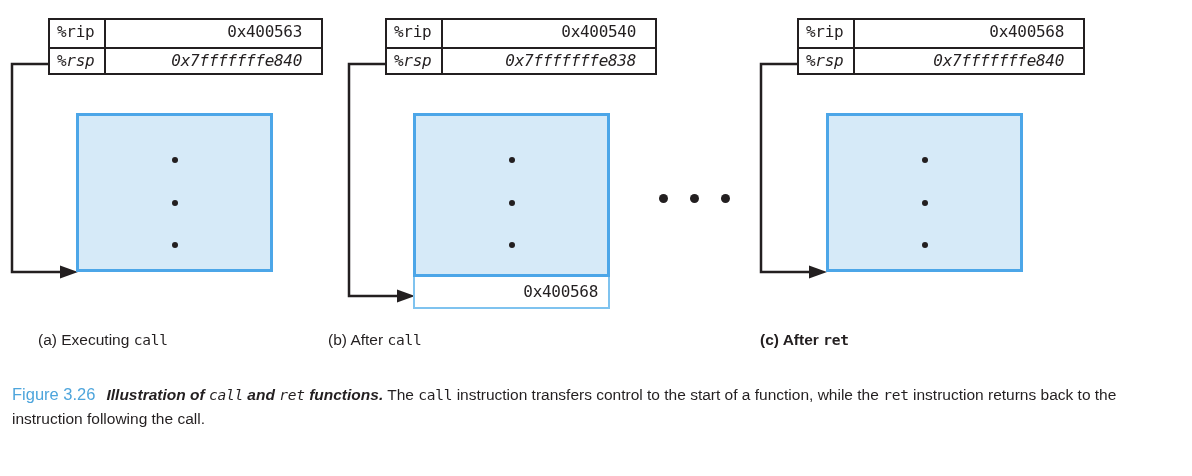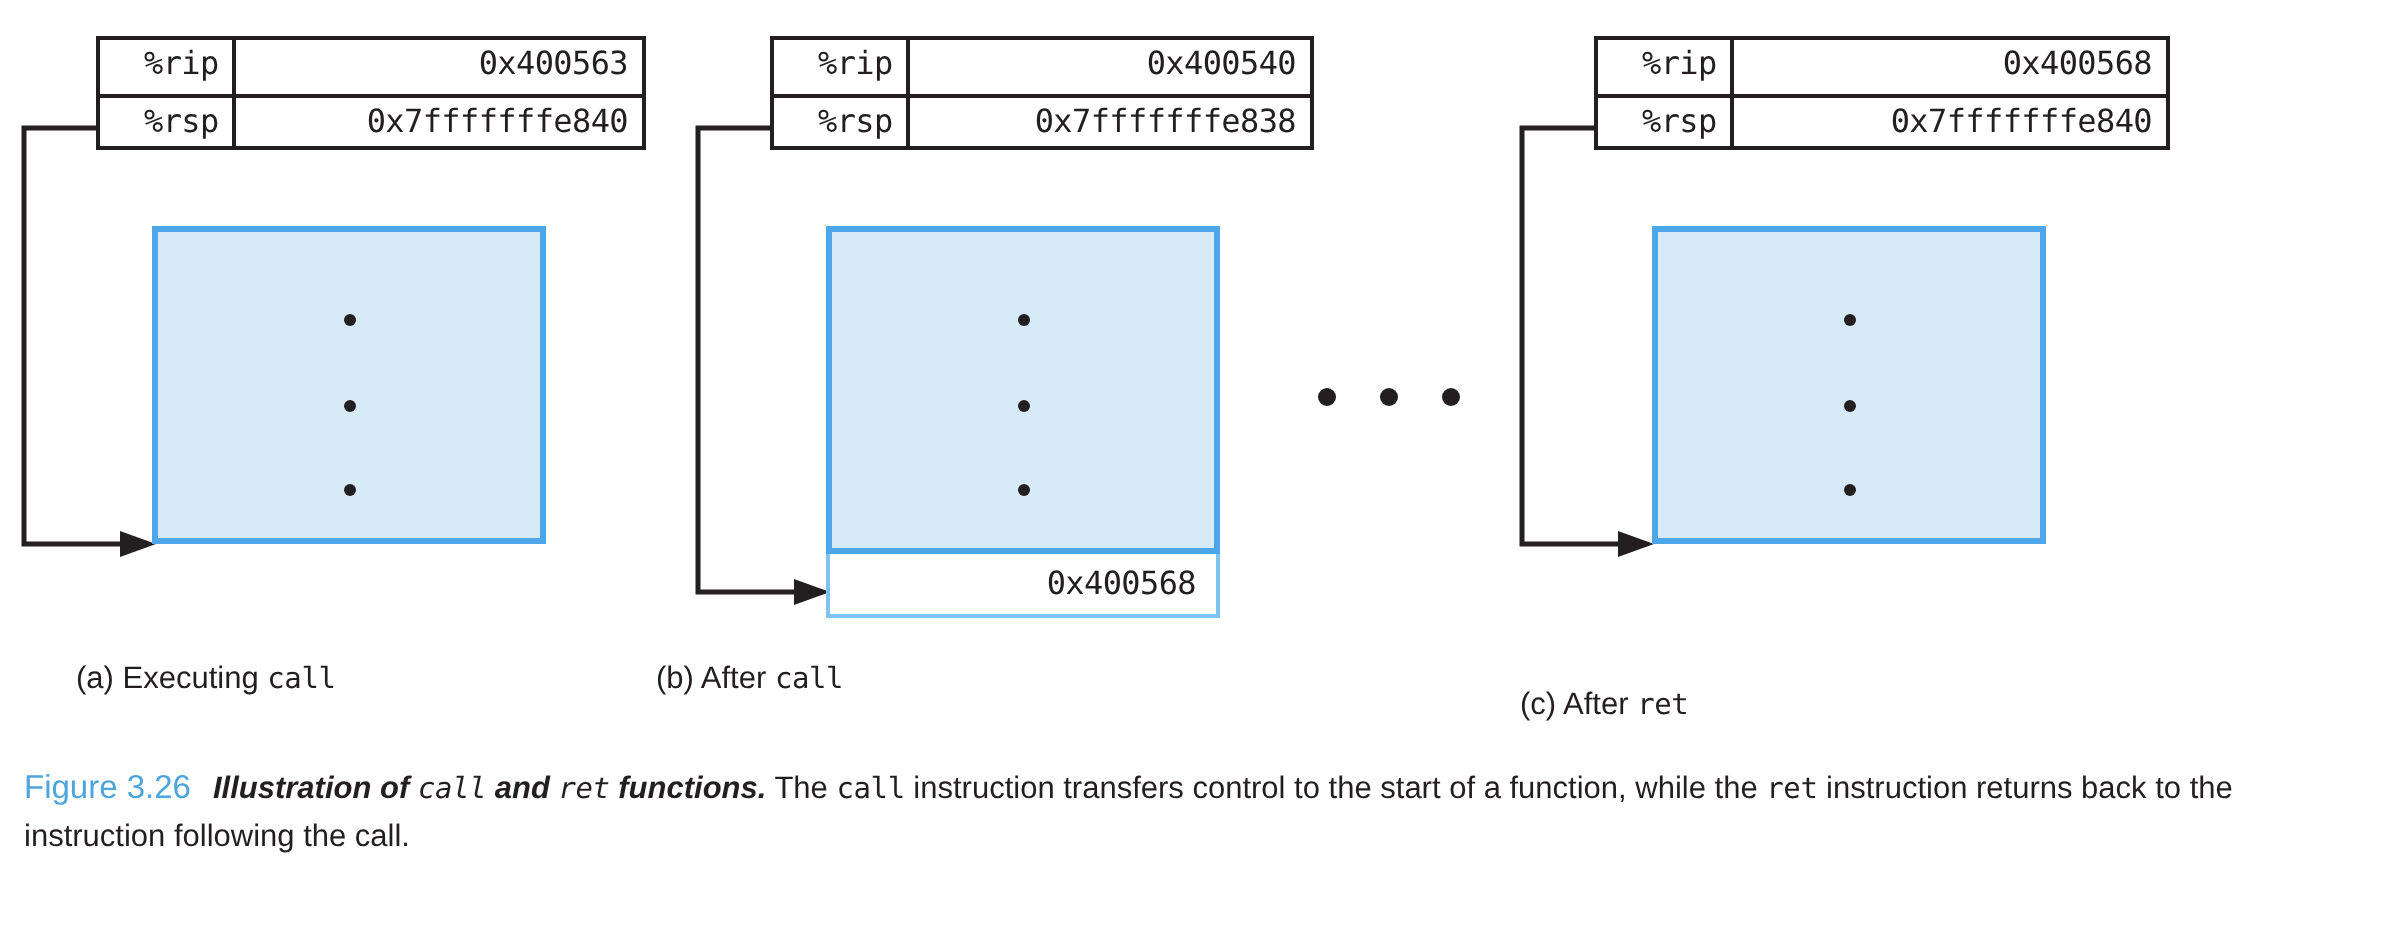--- a/index.html
+++ b/index.html
@@ -23,40 +23,41 @@
     background: #ffffff;
     box-sizing: border-box;
   }
   .reg-row {
     display: flex;
     height: 27px;
     box-sizing: border-box;
   }
   .reg-row + .reg-row {
     border-top: 2.5px solid #231f20;
+    font-style: italic;
   }
   .reg-name {
-    width: 68px;
+    width: 56px;
     box-sizing: border-box;
     border-right: 2.5px solid #231f20;
     font-family: "DejaVu Sans Mono", monospace;
     font-size: 16px;
     line-height: 24px;
-    padding-left: 22px;
+    padding-left: 7px;
     letter-spacing: -0.3px;
     white-space: nowrap;
   }
   .reg-val {
     flex: 1;
     box-sizing: border-box;
     font-family: "DejaVu Sans Mono", monospace;
     font-size: 16px;
     line-height: 24px;
     text-align: right;
-    padding-right: 7px;
+    padding-right: 19px;
     letter-spacing: -0.3px;
     white-space: nowrap;
   }
 
   
   .stack-box {
     position: absolute;
     background: #d6eaf8;
     border: 3px solid #4ca6e8;
     box-sizing: border-box;
@@ -242,19 +243,19 @@
 </svg>
 
 <div class="stack-box" style="left:826px; top:113px; width:197px; height:159px;">
   <div class="vdots" style="top:41px; height:91px;">
     <i></i>
       <i></i>
       <i></i>
   </div>
 </div>
 
-<div class="subcap" style="left:760px; top:343px;">
+<div class="subcap" style="left:760px; top:330px;font-weight:bold;">
   <span>(c) After </span><span class="mono">ret</span>
 </div>
 
 <div class="figcap">
   <span class="fignum">Figure 3.26</span><span class="bold">Illustration of </span><span class="mono bold">call</span><span class="bold"> and </span><span class="mono bold">ret</span><span class="bold"> functions.</span><span> The </span><span class="mono">call</span><span> instruction transfers control to the start of a function, while the </span><span class="mono">ret</span><span> instruction returns back to the instruction following the call.</span>
 </div>
 
 </body></html>

